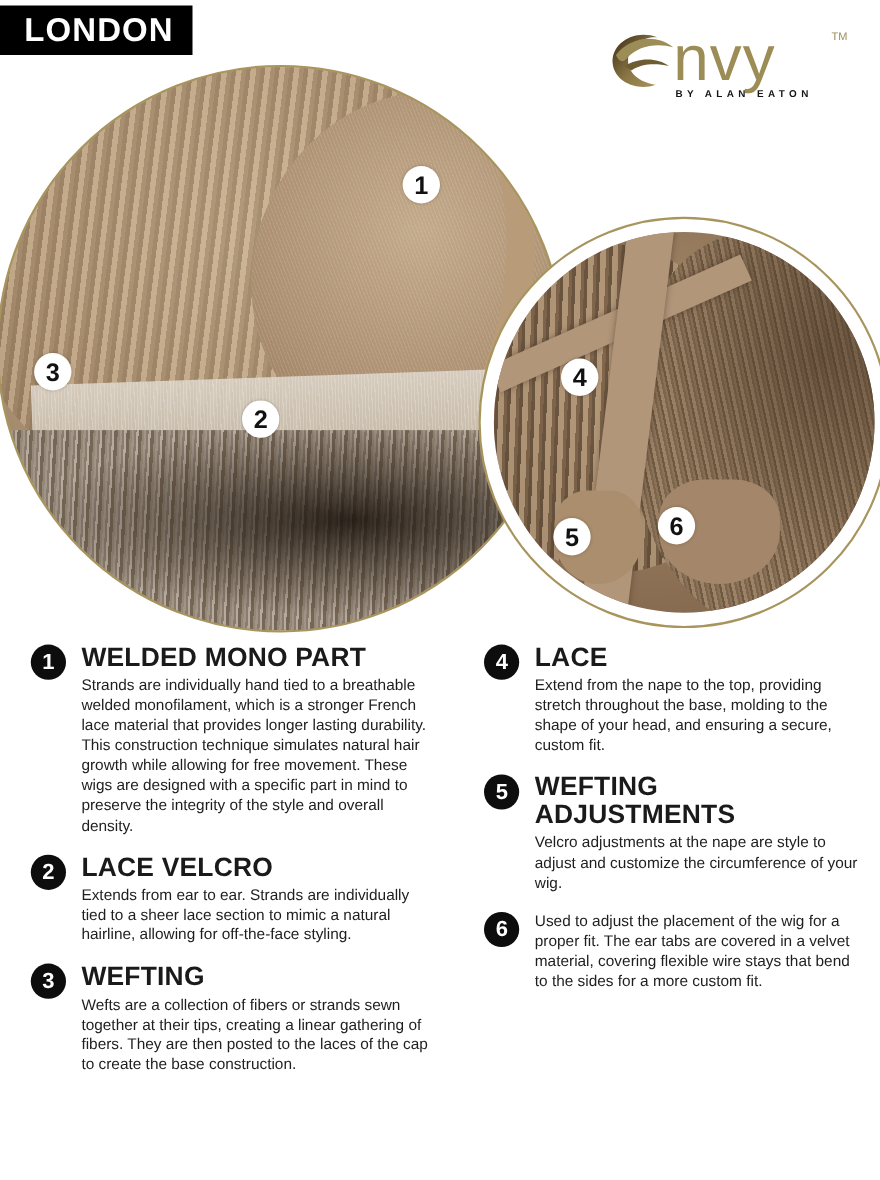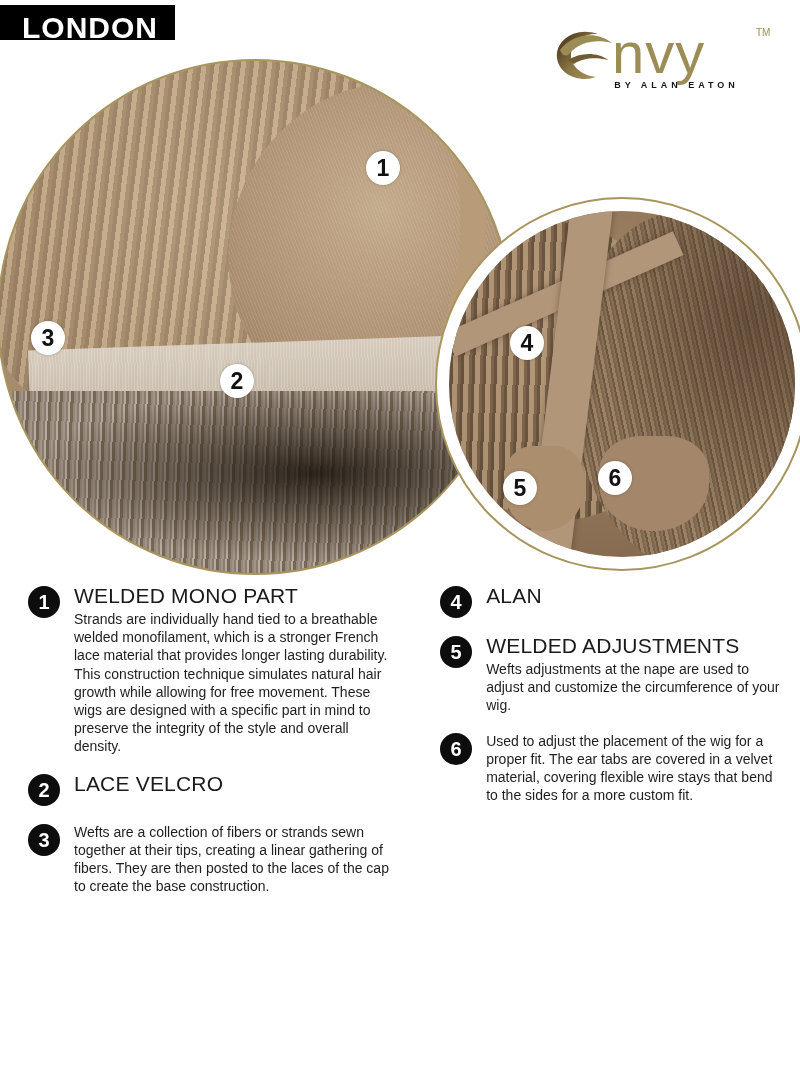--- a/index.html
+++ b/index.html
@@ -6,21 +6,21 @@
   html,body { background:#ffffff; }
   .page {
     position:relative; width:800px; height:1073px;
     background:#ffffff; overflow:hidden;
     font-family:"Liberation Sans", sans-serif;
     color:#1e1e1e;
   }
 
   
   .banner {
-    position:absolute; left:0; top:5px; width:175px; height:35px;
+    position:absolute; left:0; top:5px; width:175px; height:45px;
     background:#000000; color:#ffffff;
     font-size:30px; font-weight:bold; letter-spacing:1px;
     line-height:45px; padding-left:22px;
   }
 
   
   .logo { position:absolute; right:20px; top:20px; width:235px; text-align:center; }
   .logo svg { display:block; margin:0 auto; }
   .logo .byline {
     margin-top:-6px; padding-left:28px;
@@ -136,21 +136,21 @@
   .col-right { width:352px; }
   .section { display:flex; margin-bottom:17px; }
   .badge {
     flex:0 0 32px; width:32px; height:32px; border-radius:50%;
     background:#0d0d0d; color:#ffffff;
     font-size:20px; font-weight:bold; text-align:center; line-height:32px;
     margin-right:14px; margin-top:1px;
   }
   .sec-text { flex:1; }
   .sec-heading {
-    font-size:21px; font-weight:normal; letter-spacing:0.2px;
+    font-size:24px; font-weight:bold; letter-spacing:0.2px;
     color:#1a1a1a; line-height:1.05; margin-bottom:3px;
   }
   .sec-body { font-size:14px; line-height:1.3; color:#1e1e1e; }
 </style>
 </head>
 <body>
 
 <div class="page">
 
   <div class="banner">
@@ -214,42 +214,45 @@
         <div class="badge">1</div>
         <div class="sec-text">
           <div class="sec-heading">WELDED MONO PART</div>
           <div class="sec-body">Strands are individually hand tied to a breathable welded monofilament, which is a stronger French lace material that provides longer lasting durability. This construction technique simulates natural hair growth while allowing for free movement. These wigs are designed with a specific part in mind to preserve the integrity of the style and overall density.</div>
         </div>
       </div>
       <div class="section">
         <div class="badge">2</div>
         <div class="sec-text">
           <div class="sec-heading">LACE VELCRO</div>
+          <div class="sec-body">Extends from ear to ear. Strands are individually tied to a sheer lace section to mimic a natural hairline, allowing for off-the-face styling.</div>
         </div>
       </div>
       <div class="section">
         <div class="badge">3</div>
         <div class="sec-text">
+          <div class="sec-heading">WEFTING</div>
           <div class="sec-body">Wefts are a collection of fibers or strands sewn together at their tips, creating a linear gathering of fibers. They are then posted to the laces of the cap to create the base construction.</div>
         </div>
       </div>
     </div>
 
     <div class="col col-right">
       <div class="section">
         <div class="badge">4</div>
         <div class="sec-text">
-          <div class="sec-heading">ALAN</div>
+          <div class="sec-heading">LACE</div>
+          <div class="sec-body">Extend from the nape to the top, providing stretch throughout the base, molding to the shape of your head, and ensuring a secure, custom fit.</div>
         </div>
       </div>
       <div class="section">
         <div class="badge">5</div>
         <div class="sec-text">
-          <div class="sec-heading">WELDED ADJUSTMENTS</div>
-          <div class="sec-body">Wefts adjustments at the nape are used to adjust and customize the circumference of your wig.</div>
+          <div class="sec-heading">WEFTING ADJUSTMENTS</div>
+          <div class="sec-body">Velcro adjustments at the nape are style to adjust and customize the circumference of your wig.</div>
         </div>
       </div>
       <div class="section">
         <div class="badge">6</div>
         <div class="sec-text">
           <div class="sec-body">Used to adjust the placement of the wig for a proper fit. The ear tabs are covered in a velvet material, covering flexible wire stays that bend to the sides for a more custom fit.</div>
         </div>
       </div>
     </div>
 

